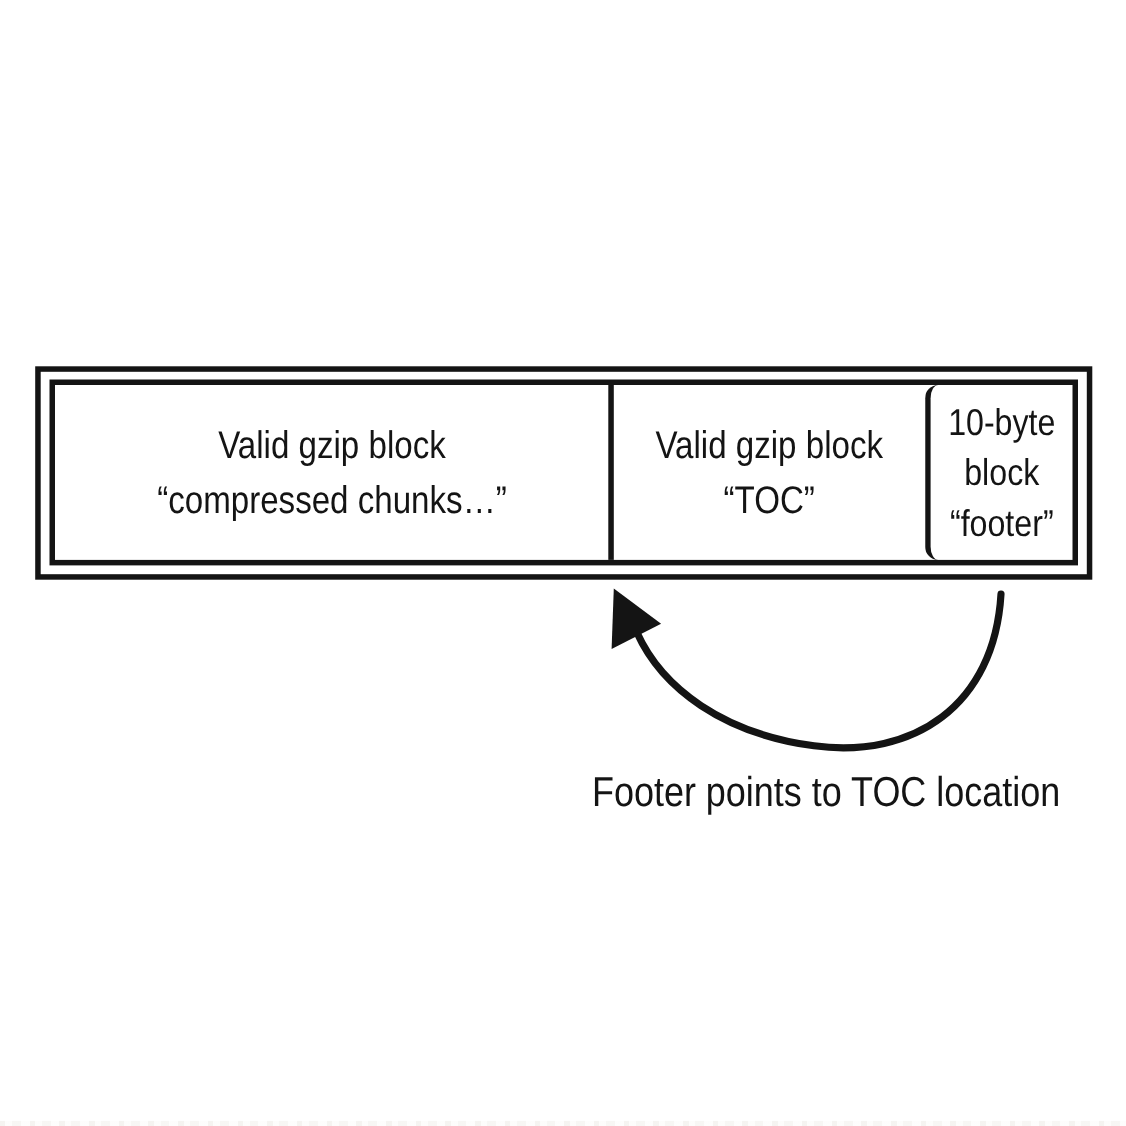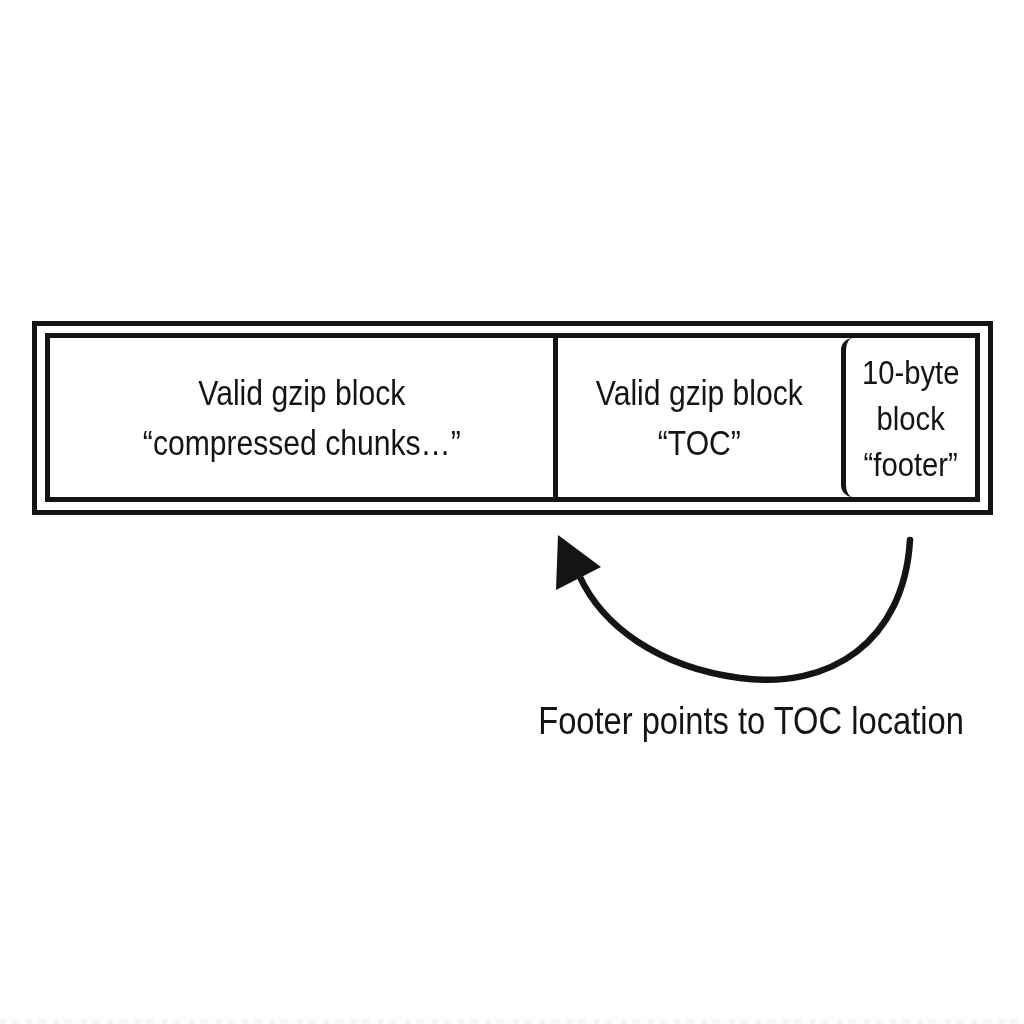--- a/index.html
+++ b/index.html
@@ -4,21 +4,21 @@
 <style>
   :root { --ink:#141414; --bg:#ffffff; }
   * { margin:0; padding:0; box-sizing:border-box; }
   html,body { width:1024px; height:1024px; background:var(--bg); overflow:hidden; }
   body { font-family:"Liberation Sans","DejaVu Sans",sans-serif; color:var(--ink); }
 
   .stage { position:relative; width:1024px; height:1024px; background:var(--bg); }
 
   
   .outer-box {
-    position:absolute; left:32px; top:321px; width:961px; height:194px;
+    position:absolute; left:32px; top:333px; width:961px; height:194px;
     border:5px solid var(--ink); background:var(--bg);
   }
   .inner-box {
     position:absolute; left:8px; top:7px; right:8px; bottom:8px;
     border:5px solid var(--ink);
     display:flex; flex-direction:row; align-items:stretch;
   }
   .cell {
     display:flex; align-items:center; justify-content:center;
     text-align:center; overflow:hidden;

